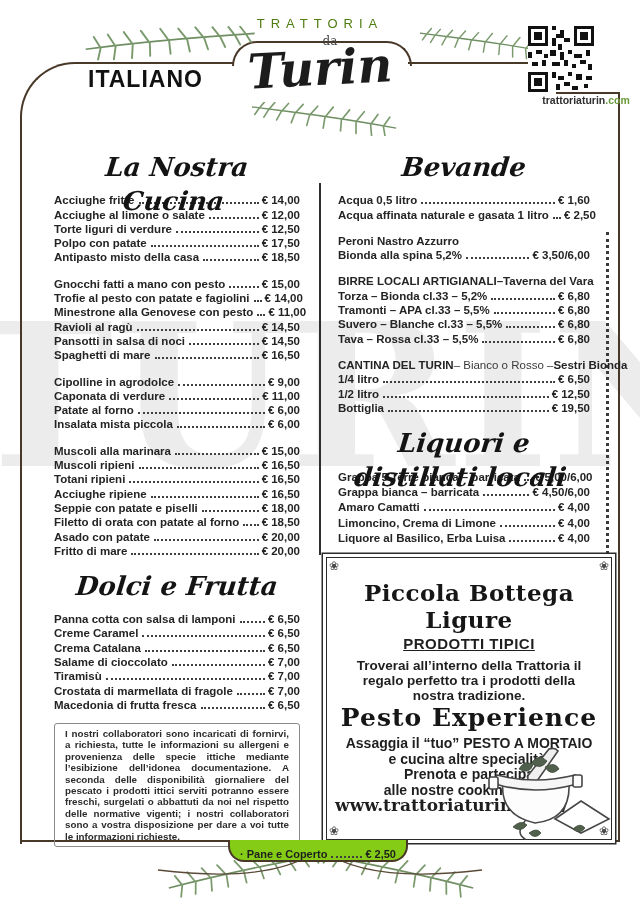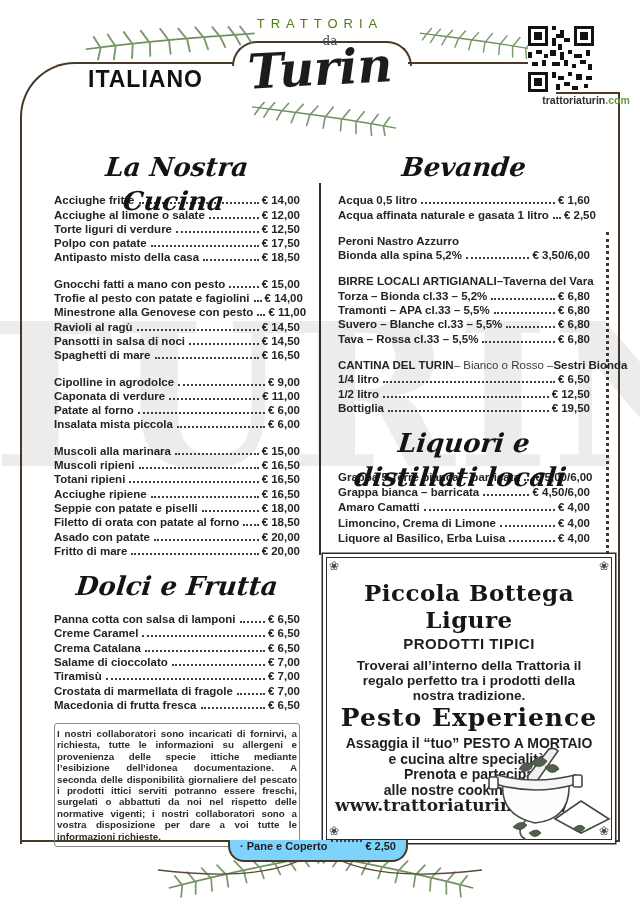--- a/index.html
+++ b/index.html
@@ -13,22 +13,22 @@
   .fr{position:absolute;z-index:1;}
   .fr-main{left:20px;top:62px;width:212px;height:780px;border-left:2px solid #483828;
     border-top:2px solid #483828;border-top-left-radius:55px;}
   .fr-topright{left:408px;top:62px;width:148px;height:2px;background:#483828;}
   .fr-arch{left:232px;top:41px;width:176px;height:23px;background:#fff;border:2px solid #483828;
     border-bottom:none;border-radius:26px 26px 0 0;}
   .fr-stepv{left:556px;top:62px;width:2px;height:32px;background:#483828;}
   .fr-steph{left:556px;top:92px;width:64px;height:2px;background:#483828;}
   .fr-right{left:618px;top:92px;width:2px;height:750px;background:#483828;}
   .fr-bottom{left:20px;top:840px;width:600px;height:2px;background:#483828;}
-  .fr-notch{left:228px;top:840px;width:180px;height:22px;background:#7dd3fc;border:2px solid #483828;
-    border-top:none;border-radius:0 0 16px 16px;display:flex;align-items:flex-start;padding:0 10px;
+  .fr-notch{left:228px;top:840px;width:180px;height:22px;background:#84cc16;border:2px solid #483828;
+    border-top:none;border-radius:0 0 16px 16px;display:flex;align-items:flex-end;padding:0 10px;
     box-sizing:border-box;z-index:3;font-size:11px;font-weight:bold;}
   .divider{position:absolute;left:319px;top:183px;width:2px;height:372px;background:#2e2e2e;z-index:1;}
   .dotline{position:absolute;left:606px;top:232px;height:322px;width:0;
     border-left:3px dotted #3a3a3a;z-index:1;}
   
   .brand-top{position:absolute;left:230px;top:16px;width:180px;text-align:center;z-index:2;
     font-size:13px;letter-spacing:6px;color:#4d7c0f;}
   .brand-da{position:absolute;left:240px;top:34px;width:180px;text-align:center;z-index:2;
     font-family:"DejaVu Serif",serif;font-size:12px;color:#444;}
   .brand-name{position:absolute;left:215px;top:40px;width:210px;text-align:center;z-index:2;
@@ -53,31 +53,31 @@
   .col .heading{height:34px;margin-bottom:8px;}
   .mgroup{margin-bottom:12px;}
   .mrow,.mhead{display:flex;align-items:flex-end;height:14.3px;font-size:11.5px;font-weight:bold;
     color:#242424;white-space:nowrap;}
   .mhead .r{font-weight:normal;color:#3a3a3a;}
   .mi-dots{flex:1;border-bottom:2px dotted #3f3f3f;margin:0 3px 2px 4px;min-width:8px;}
   .mi-price{white-space:nowrap;}
   .liq .mrow{height:15.2px;}
   .heading-mid{margin-top:10px;}
   
-  .notice{margin-top:9px;border:1px solid #8a8a8a;border-radius:3px;padding:4px 2px;
+  .notice{margin-top:9px;border:1px solid #8a8a8a;border-radius:3px;padding:4px 10px;
     font-size:9.8px;line-height:11.4px;font-weight:bold;color:#2c2c2c;text-align:justify;}
   
   .promo{position:absolute;left:326px;top:557px;width:286px;height:283px;z-index:2;
     border:1.5px solid #2b2b2b;box-shadow:0 0 0 3px #fff,0 0 0 4.5px #2b2b2b;
     box-sizing:border-box;background:#fff;text-align:center;}
   .promo .corner{position:absolute;font-size:12px;color:#4a4a4a;line-height:1;}
   .c-tl{left:2px;top:2px;} .c-tr{right:2px;top:2px;} .c-bl{left:2px;bottom:2px;} .c-br{right:2px;bottom:2px;}
   .promo-title{font-family:"DejaVu Serif",serif;font-weight:bold;font-size:23px;margin-top:21px;
     letter-spacing:0.5px;color:#161616;}
-  .promo-sub{font-size:15px;font-weight:bold;letter-spacing:0.5px;margin-top:2px;}
+  .promo-sub{font-size:15px;font-weight:bold;letter-spacing:0.5px;margin-top:2px;text-decoration:underline;}
   .promo-body{font-size:13.5px;font-weight:bold;line-height:15px;margin:6px auto 0;width:252px;}
   .promo-title2{font-family:"DejaVu Serif",serif;font-weight:bold;font-size:25px;
     letter-spacing:1px;color:#161616;}
   .promo-lines{font-size:14px;font-weight:bold;line-height:15.5px;margin-top:4px;}
   .promo-site{position:absolute;left:8px;bottom:24px;font-family:"DejaVu Serif",serif;
     font-weight:bold;font-size:17px;}
   .mortar{position:absolute;right:-2px;bottom:-2px;}
 </style>
 </head>
 <body>

